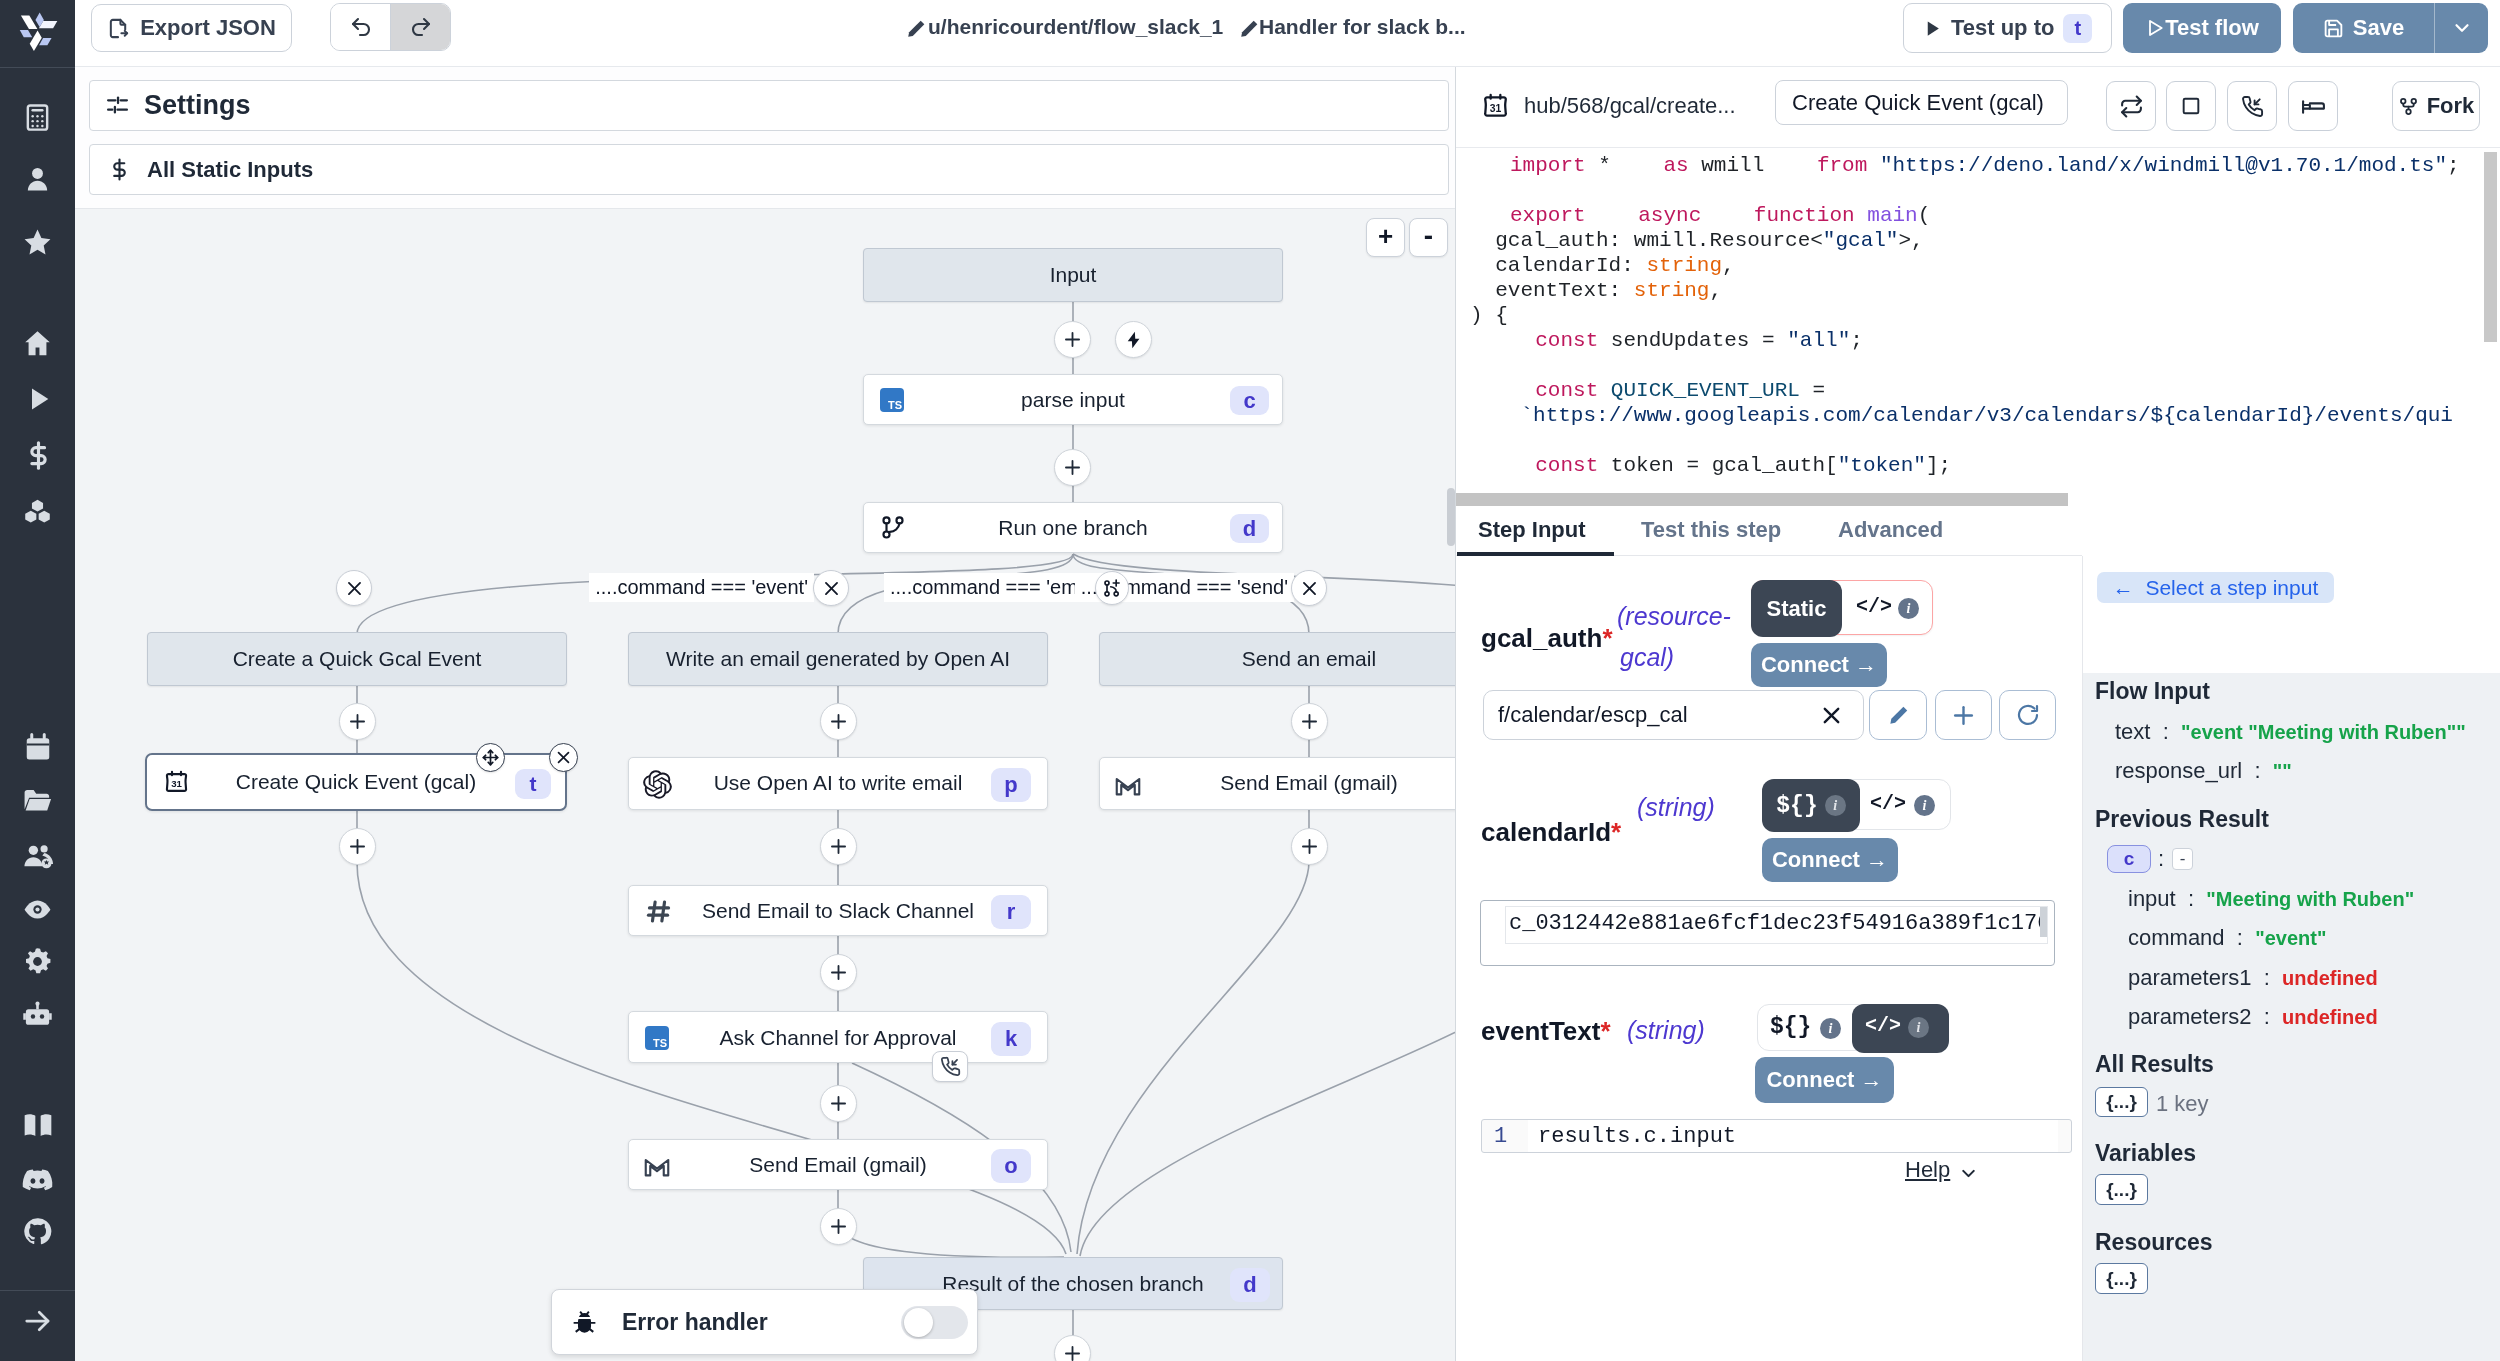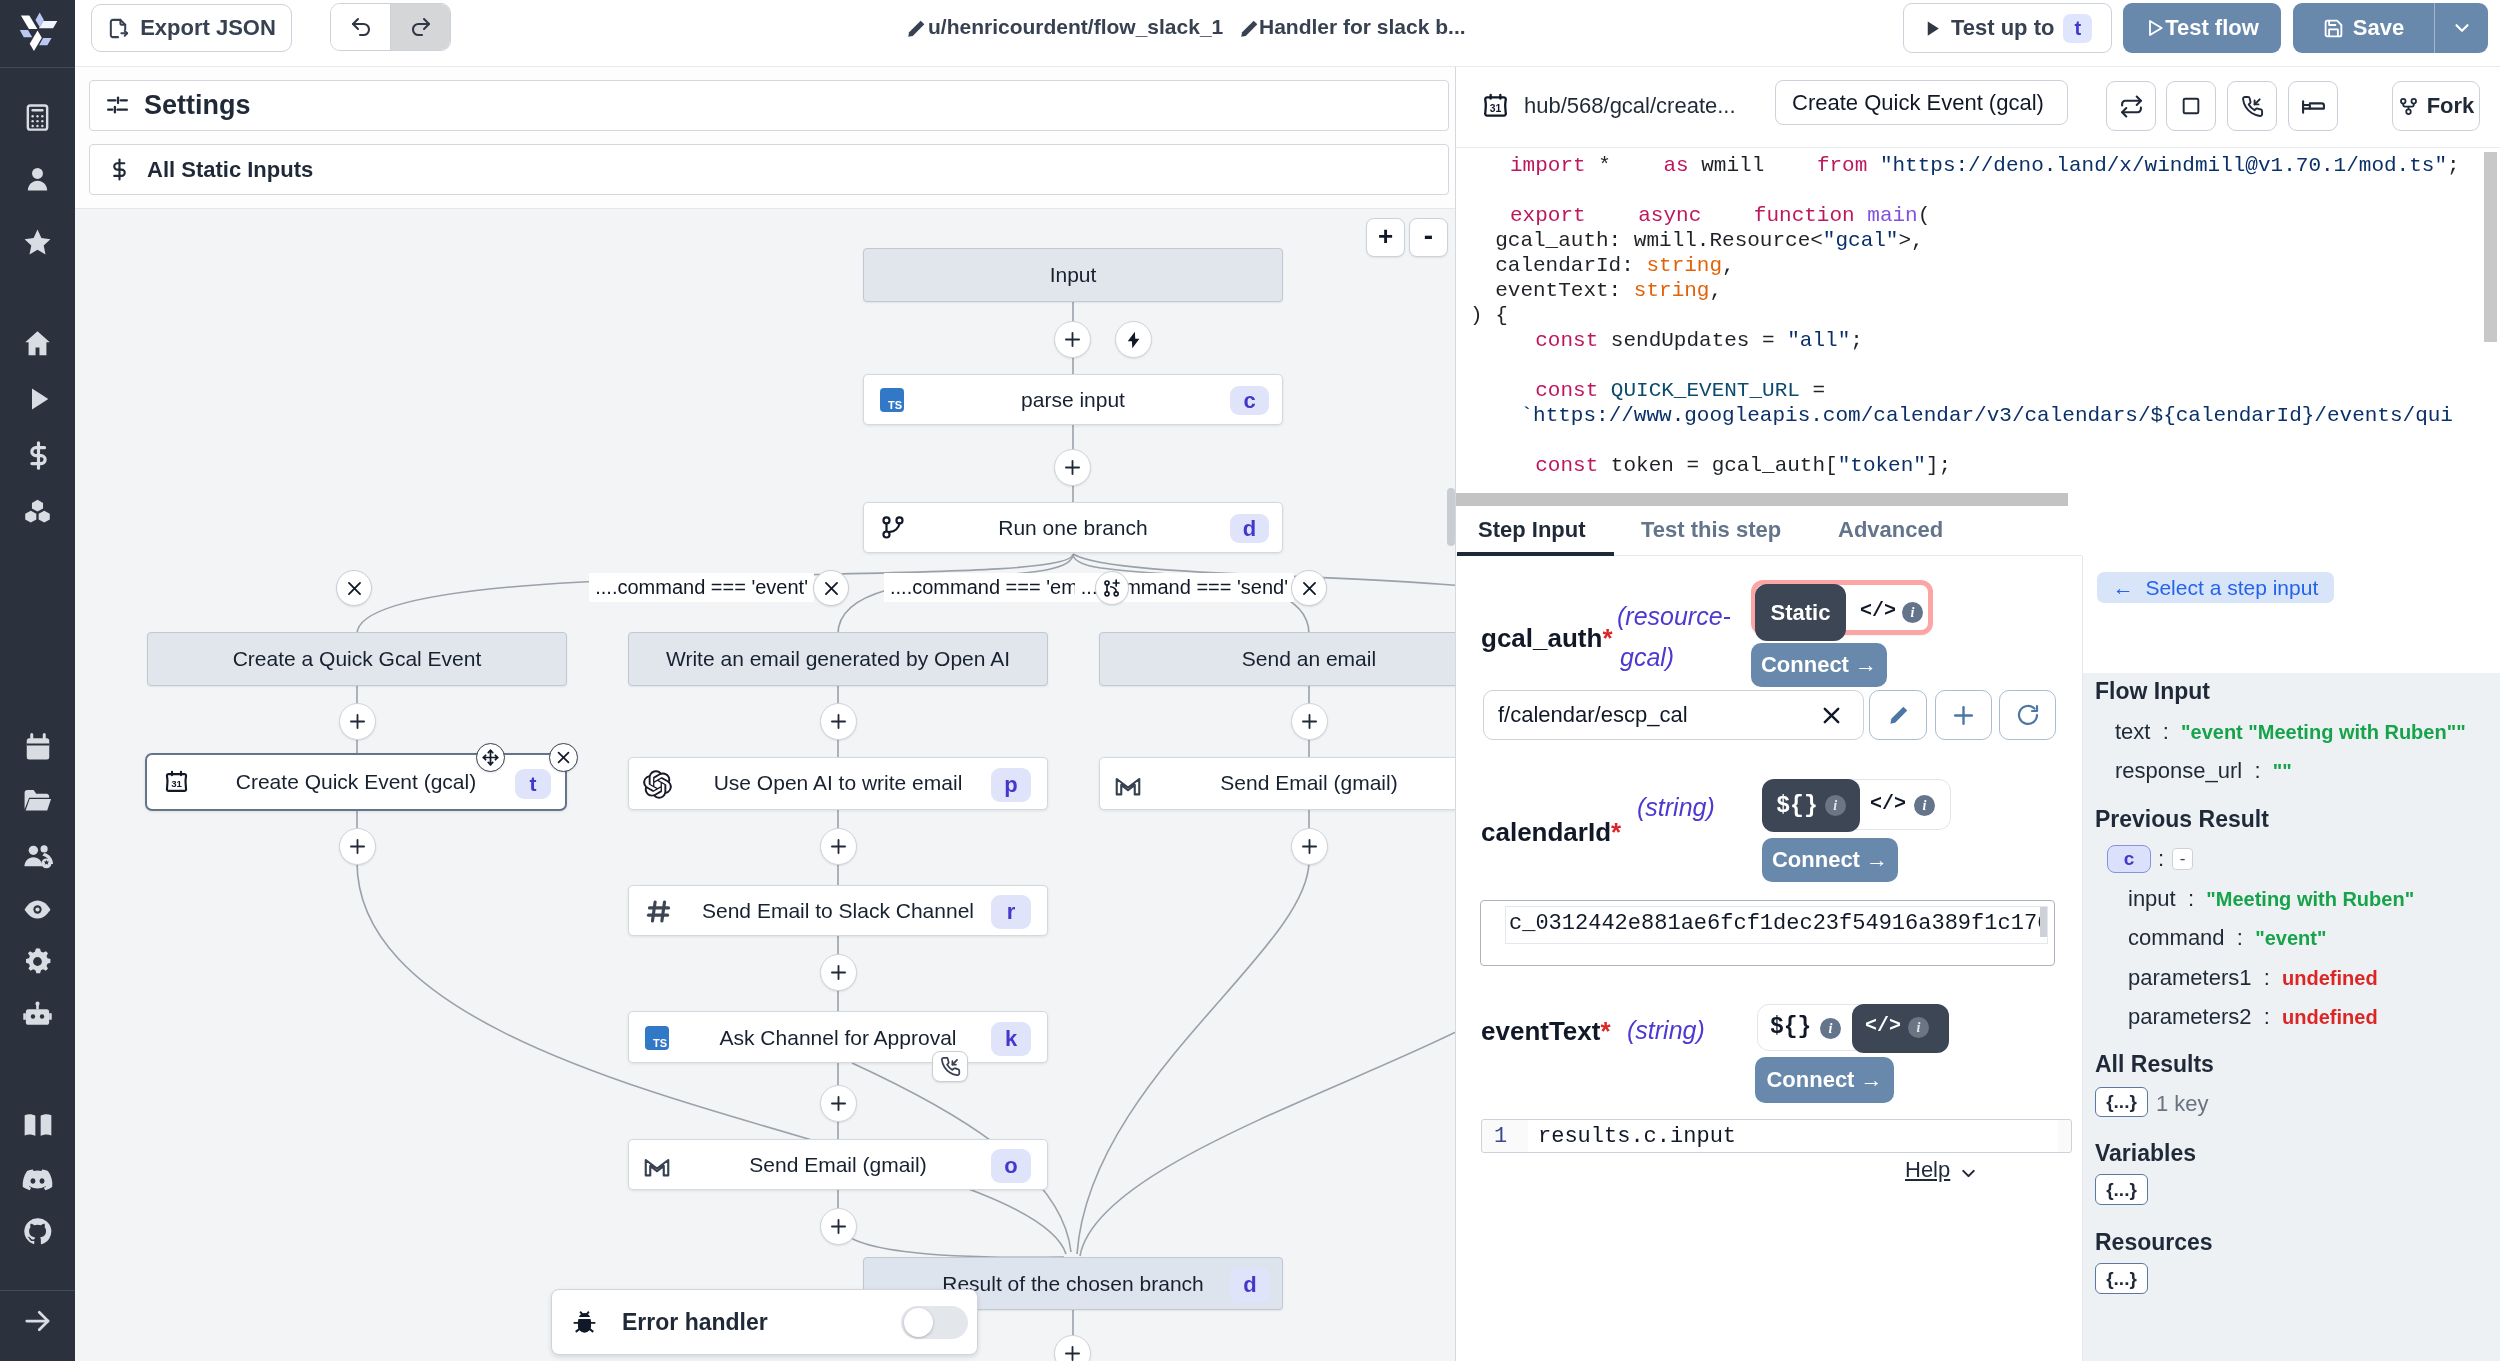--- a/index.html
+++ b/index.html
@@ -524,21 +524,21 @@
 
   <div class="abs" style="left:1456px;top:506px;width:626px;height:50px;background:#fff;border-bottom:1px solid #e5e7eb;"></div>
   <div class="abs" style="left:1478px;top:517px;font-size:22px;font-weight:bold;color:#1f2937;">Step Input</div>
   <div class="abs" style="left:1641px;top:517px;font-size:22px;color:#64748b;font-weight:600;">Test this step</div>
   <div class="abs" style="left:1838px;top:517px;font-size:22px;color:#64748b;font-weight:600;">Advanced</div>
   <div class="abs" style="left:1457px;top:552px;width:157px;height:4px;background:#1f2937;"></div>
 
   <div class="abs" style="left:1481px;top:623px;font-size:26px;font-weight:bold;color:#111827;">gcal_auth<span style="color:#dc2626;">*</span></div>
   <div class="abs" style="left:1617px;top:602px;font-size:25px;font-style:italic;color:#4d38d0;">(resource-</div>
   <div class="abs" style="left:1620px;top:643px;font-size:25px;font-style:italic;color:#4d38d0;">gcal)</div>
-  <div class="abs" style="left:1751px;top:580px;width:182px;height:55px;background:#fff;border:5px solid #fca5a5;border-radius:12px;box-shadow:0 1px 2px rgba(0,0,0,.06);">
+  <div class="abs" style="left:1751px;top:580px;width:182px;height:55px;background:#fff;border:1px solid #fca5a5;border-radius:12px;box-shadow:0 1px 2px rgba(0,0,0,.06);">
     <div style="position:absolute;left:-1px;top:-1px;width:91px;height:57px;background:#3c4654;border-radius:12px;display:flex;align-items:center;justify-content:center;color:#fff;font-weight:bold;font-size:22px;">Static</div>
     <div style="position:absolute;left:104px;top:14px;color:#111827;font-size:20px;font-weight:bold;font-family:'Liberation Mono',monospace;">&lt;/&gt;</div>
     <div style="position:absolute;left:146px;top:17px;width:21px;height:21px;background:#64748b;border-radius:50%;color:#fff;font-size:14px;font-weight:bold;display:flex;align-items:center;justify-content:center;font-style:italic;font-family:'Liberation Serif',serif;">i</div>
   </div>
   <div class="connectbtn" style="left:1751px;top:643px;width:136px;height:44px;">Connect&nbsp;→</div>
   <div class="abs" style="left:1483px;top:690px;width:381px;height:50px;border:1px solid #ccd2da;border-radius:10px;background:#fff;">
     <span style="position:absolute;left:14px;top:11px;font-size:22px;color:#111827;">f/calendar/escp_cal</span>
     <svg style="position:absolute;right:20px;top:13px;" width="23" height="23" viewBox="0 0 24 24" fill="none" stroke="#111827" stroke-width="2.5" stroke-linecap="round">
         <line x1="5" y1="5" x2="19" y2="19"></line>
         <line x1="19" y1="5" x2="5" y2="19"></line>

